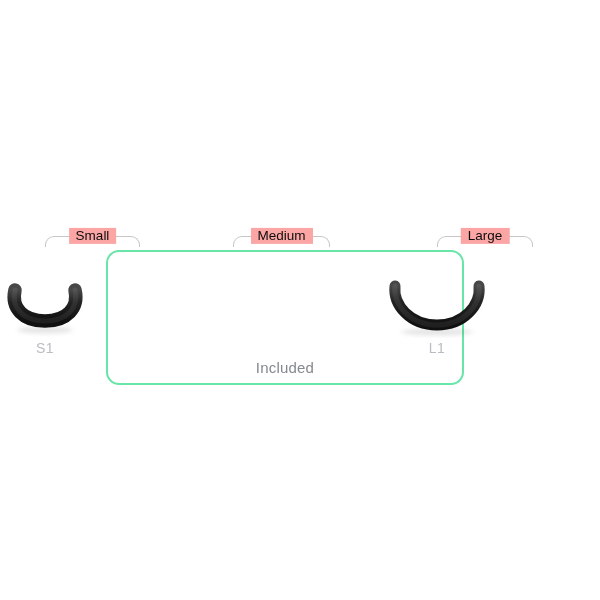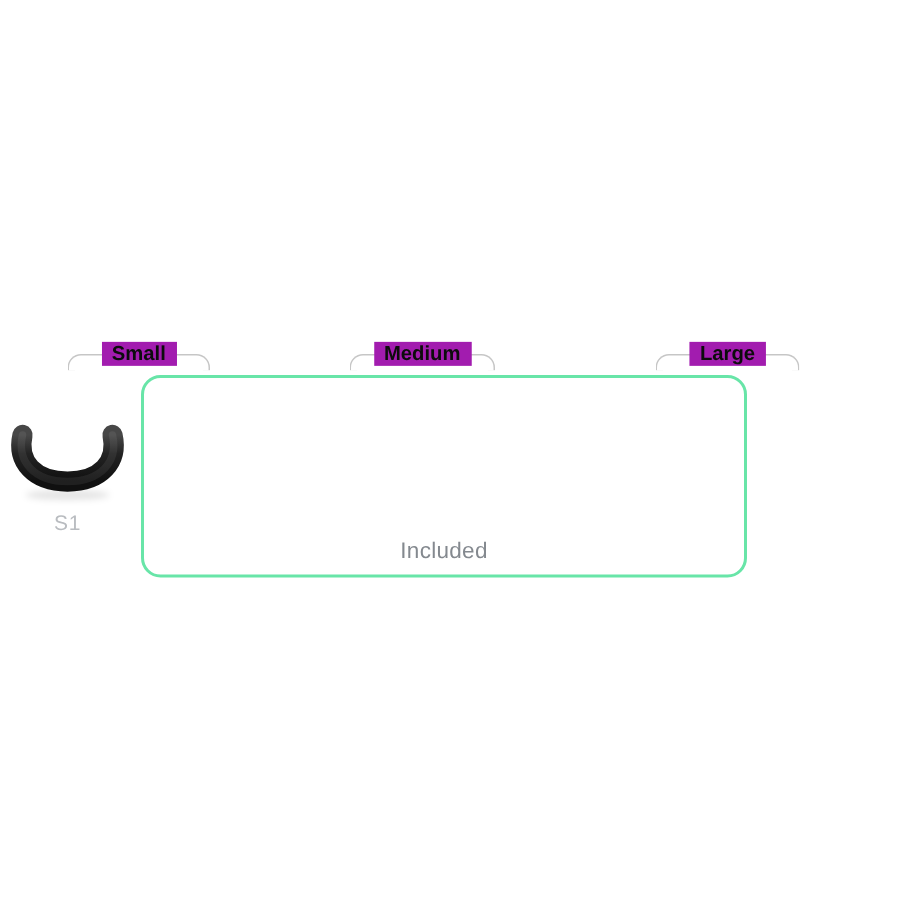--- a/index.html
+++ b/index.html
@@ -27,35 +27,35 @@
     box-sizing: border-box;
   }
   .bracket-small  { left: 45px;  width: 95px; }
   .bracket-medium { left: 233px; width: 97px; }
   .bracket-large  { left: 437px; width: 96px; }
   .bracket-label {
     position: absolute;
     left: 50%;
     top: -1px;
     transform: translate(-50%, -50%);
-    background: #a21caf;
+    background: #fca5a5;
     padding: 0 7px;
     font-size: 13.5px;
-    font-weight: 700;
+    font-weight: 400;
     color: #0c0c0c;
     white-space: nowrap;
     line-height: 1.2;
   }
 
   
   .included-box {
     position: absolute;
-    left: 94px;
+    left: 106px;
     top: 250px;
-    width: 404px;
+    width: 358px;
     height: 135px;
     border: 2px solid #68e5a8;
     border-radius: 13px;
     box-sizing: border-box;
   }
   .included-label {
     position: absolute;
     left: 50%;
     bottom: 7px;
     transform: translateX(-50%);
@@ -139,15 +139,23 @@
       <ellipse class="pad-shadow" cx="42" cy="58" rx="28" ry="3.5"></ellipse>
       <path class="pad-base" stroke-width="13.5" d="M 12 18 C 8 36 20 49 42 49 C 64 49 76 36 72 18"></path>
       <path class="pad-highlight" d="M 12 18 C 8 36 20 49 42 49 C 64 49 76 36 72 18"></path>
     </svg>
     <span class="pad-label">S1</span>
   </div>
 
 
 
 
+  <div class="pad-cell p4">
+    <svg class="pad-svg" width="104" height="66" viewBox="0 0 104 66">
+      <ellipse class="pad-shadow" cx="52" cy="60" rx="36" ry="3.5"></ellipse>
+      <path class="pad-base" stroke-width="11" d="M 10 14 C 8 33 25 53 52 53 C 79 53 96 33 94 14"></path>
+      <path class="pad-highlight" d="M 10 14 C 8 33 25 53 52 53 C 79 53 96 33 94 14"></path>
+    </svg>
+    <span class="pad-label">L1</span>
+  </div>
 
 
 </div>
 
 </body></html>

